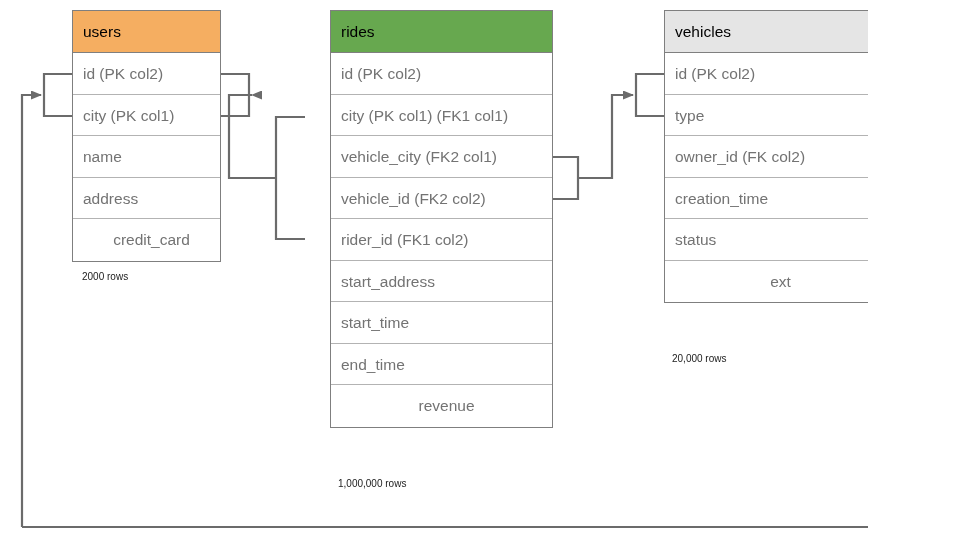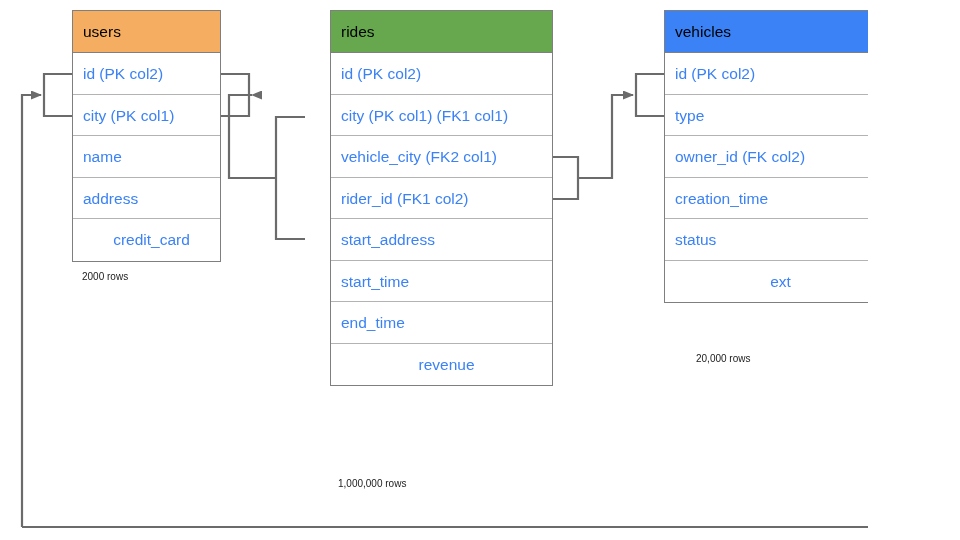--- a/index.html
+++ b/index.html
@@ -41,21 +41,21 @@
     border-bottom: 1px solid #7f7f7f;
     overflow: hidden;
     white-space: nowrap;
   }
   .entity-field {
     box-sizing: border-box;
     height: 41.5px;
     line-height: 41.5px;
     padding: 0 0 0 10px;
     font-size: 15.5px;
-    color: #3b82f6;
+    color: #737373;
     border-bottom: 1px solid #b3b3b3;
     overflow: hidden;
     white-space: nowrap;
     background: #ffffff;
   }
   .entity-field:last-child {
     border-bottom: none;
     text-align: center;
   }
   .row-count {
@@ -116,32 +116,33 @@
     <div class="entity-field">address</div>
     <div class="entity-field">credit_card</div>
   </div>
   <div class="row-count" style="left:82px; top:271px;">2000 rows</div>
 
   <div class="entity" style="left:330px; top:10px; width:223px;">
     <div class="entity-header" style="background:#67a84f;">rides</div>
     <div class="entity-field">id (PK col2)</div>
     <div class="entity-field">city (PK col1) (FK1 col1)</div>
     <div class="entity-field">vehicle_city (FK2 col1)</div>
+    <div class="entity-field">vehicle_id (FK2 col2)</div>
     <div class="entity-field">rider_id (FK1 col2)</div>
     <div class="entity-field">start_address</div>
     <div class="entity-field">start_time</div>
     <div class="entity-field">end_time</div>
     <div class="entity-field">revenue</div>
   </div>
   <div class="row-count" style="left:338px; top:478px;">1,000,000 rows</div>
 
   <div class="entity" style="left:664px; top:10px; width:223px;">
-    <div class="entity-header" style="background:#3b82f6;">vehicles</div>
+    <div class="entity-header" style="background:#e5e5e5;">vehicles</div>
     <div class="entity-field">id (PK col2)</div>
     <div class="entity-field">type</div>
     <div class="entity-field">owner_id (FK col2)</div>
     <div class="entity-field">creation_time</div>
     <div class="entity-field">status</div>
     <div class="entity-field">ext</div>
   </div>
-  <div class="row-count" style="left:696px; top:353px;">20,000 rows</div>
+  <div class="row-count" style="left:672px; top:353px;">20,000 rows</div>
 
 </div>
 
 </body></html>

